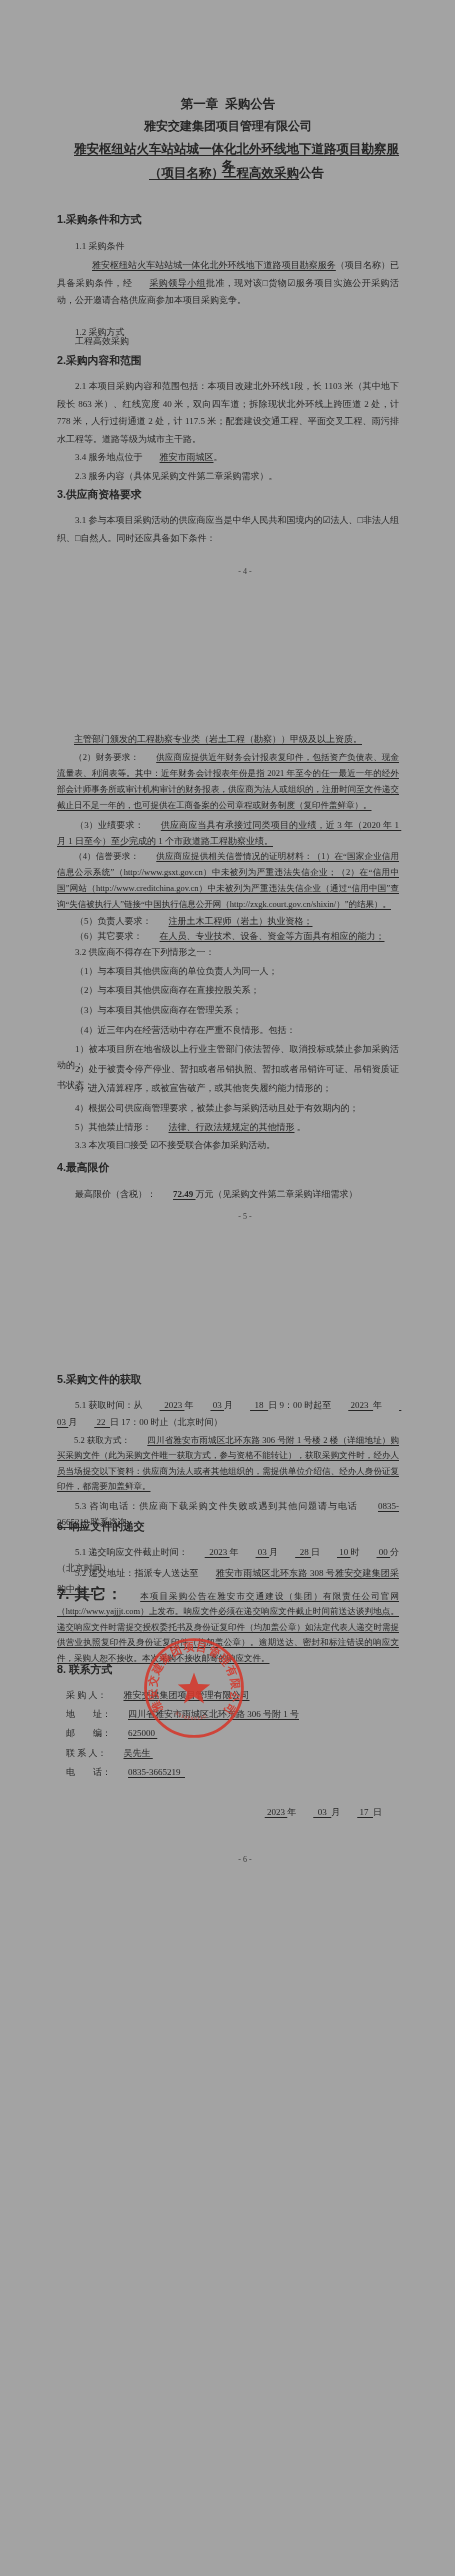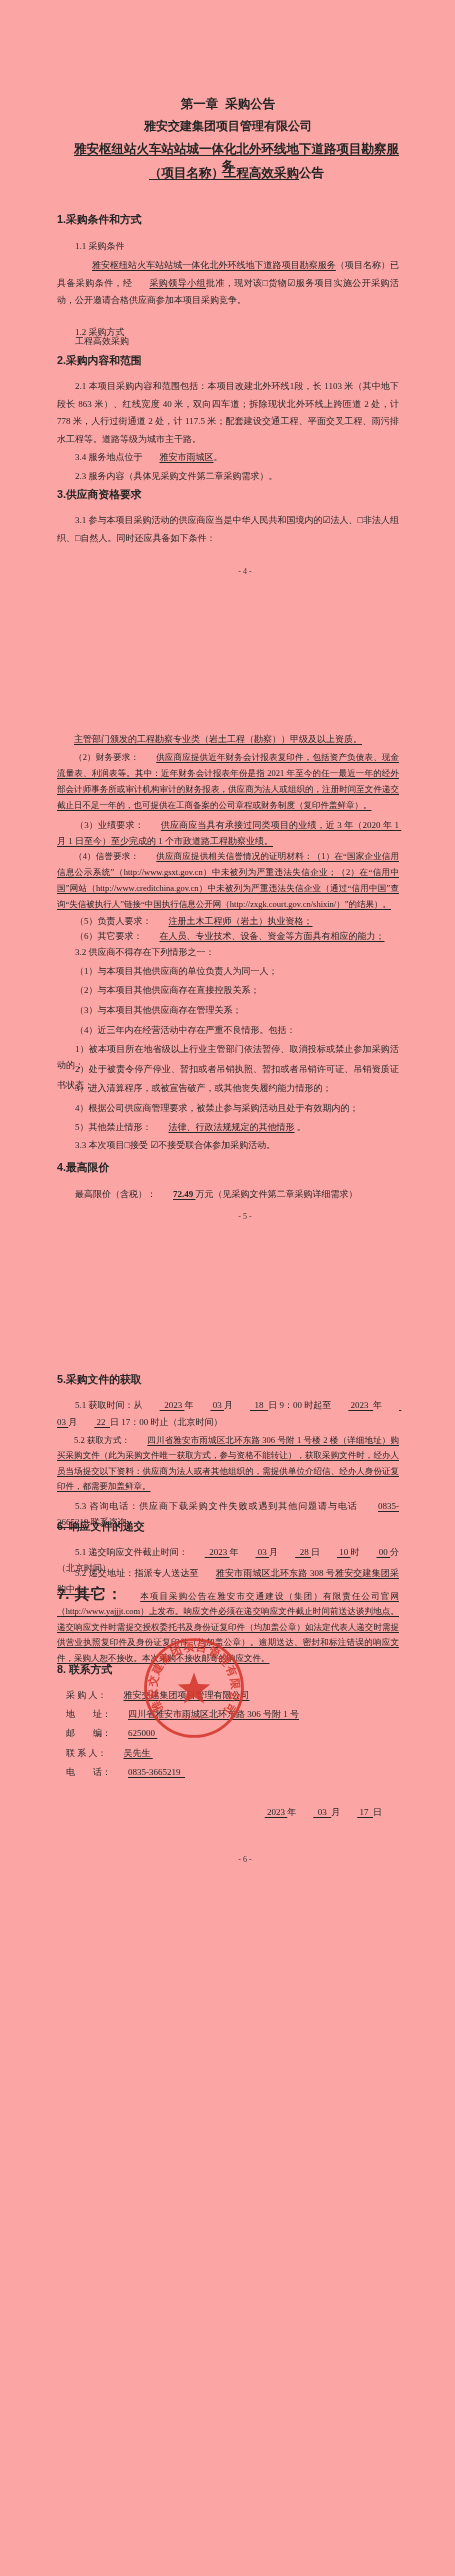--- a/index.html
+++ b/index.html
@@ -2,21 +2,21 @@
 <html style="font-size:9px"><head>
 <meta charset="utf-8">
 <title>采购公告</title>
 <style>
   html,body{margin:0;padding:0;background:#e9e9e7;}
   .doc{
     position:relative;
     width:456px;
     height:2576px;
     margin:0 auto;
-    background:#fca5a5;
+    background:#a3a3a3;
     font-family:"Liberation Serif", serif;
     color:#262626;
     overflow:hidden;
   }
   .blk{
     position:absolute;
     left:57px;
     width:342px;
     font-size:9px;
     line-height:17.7px;

